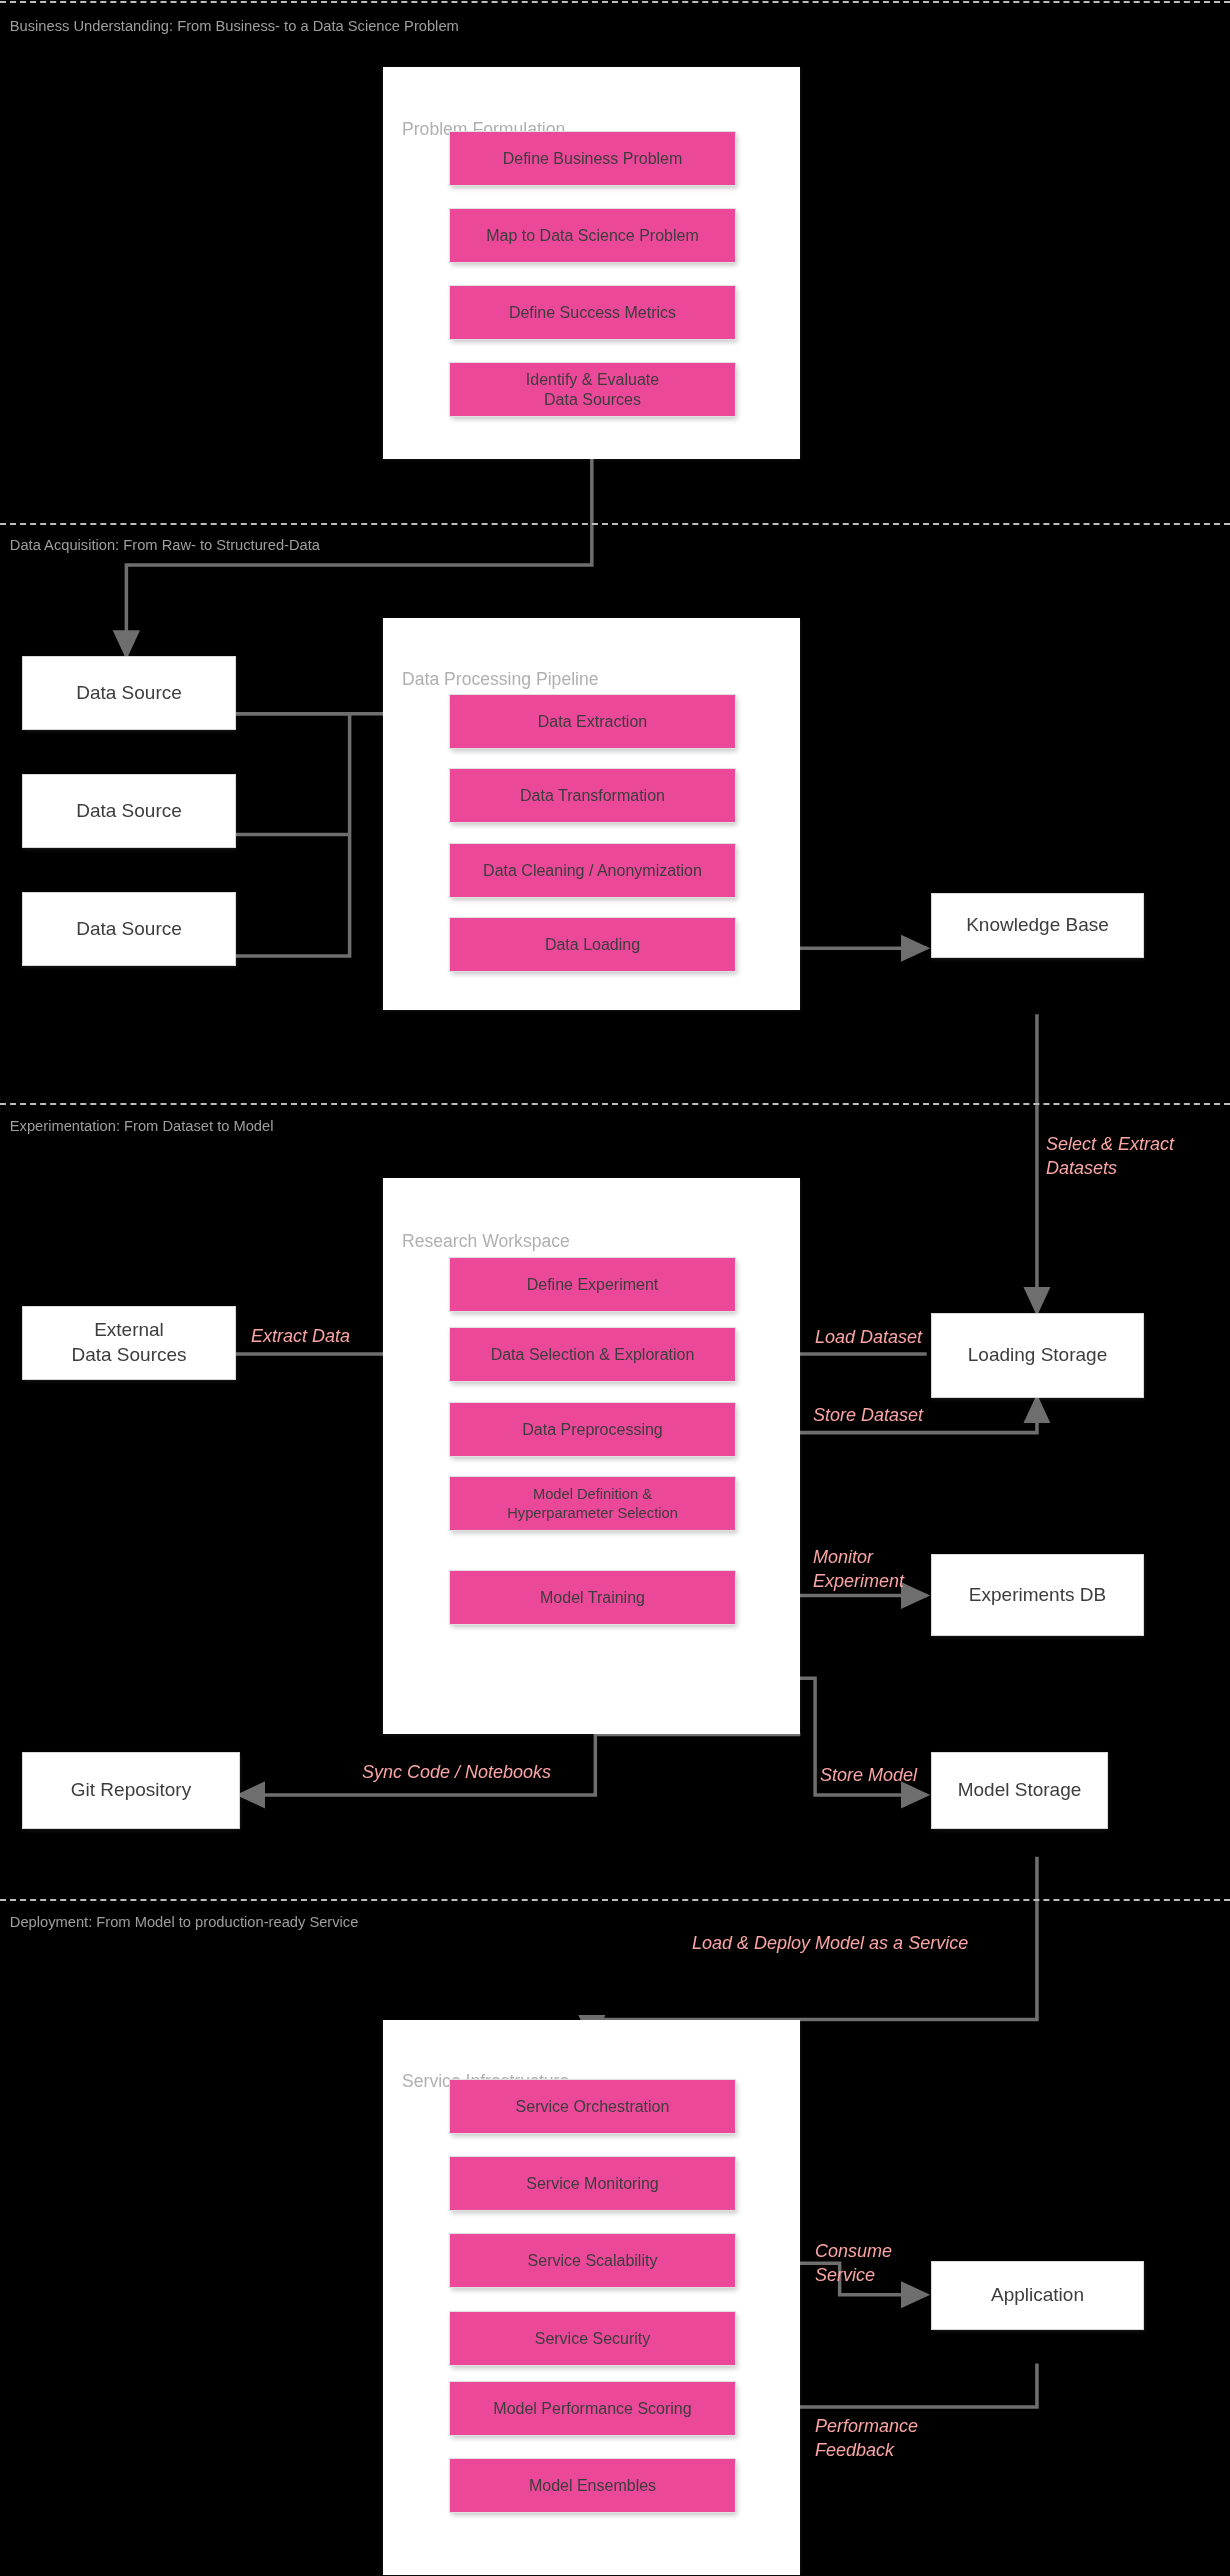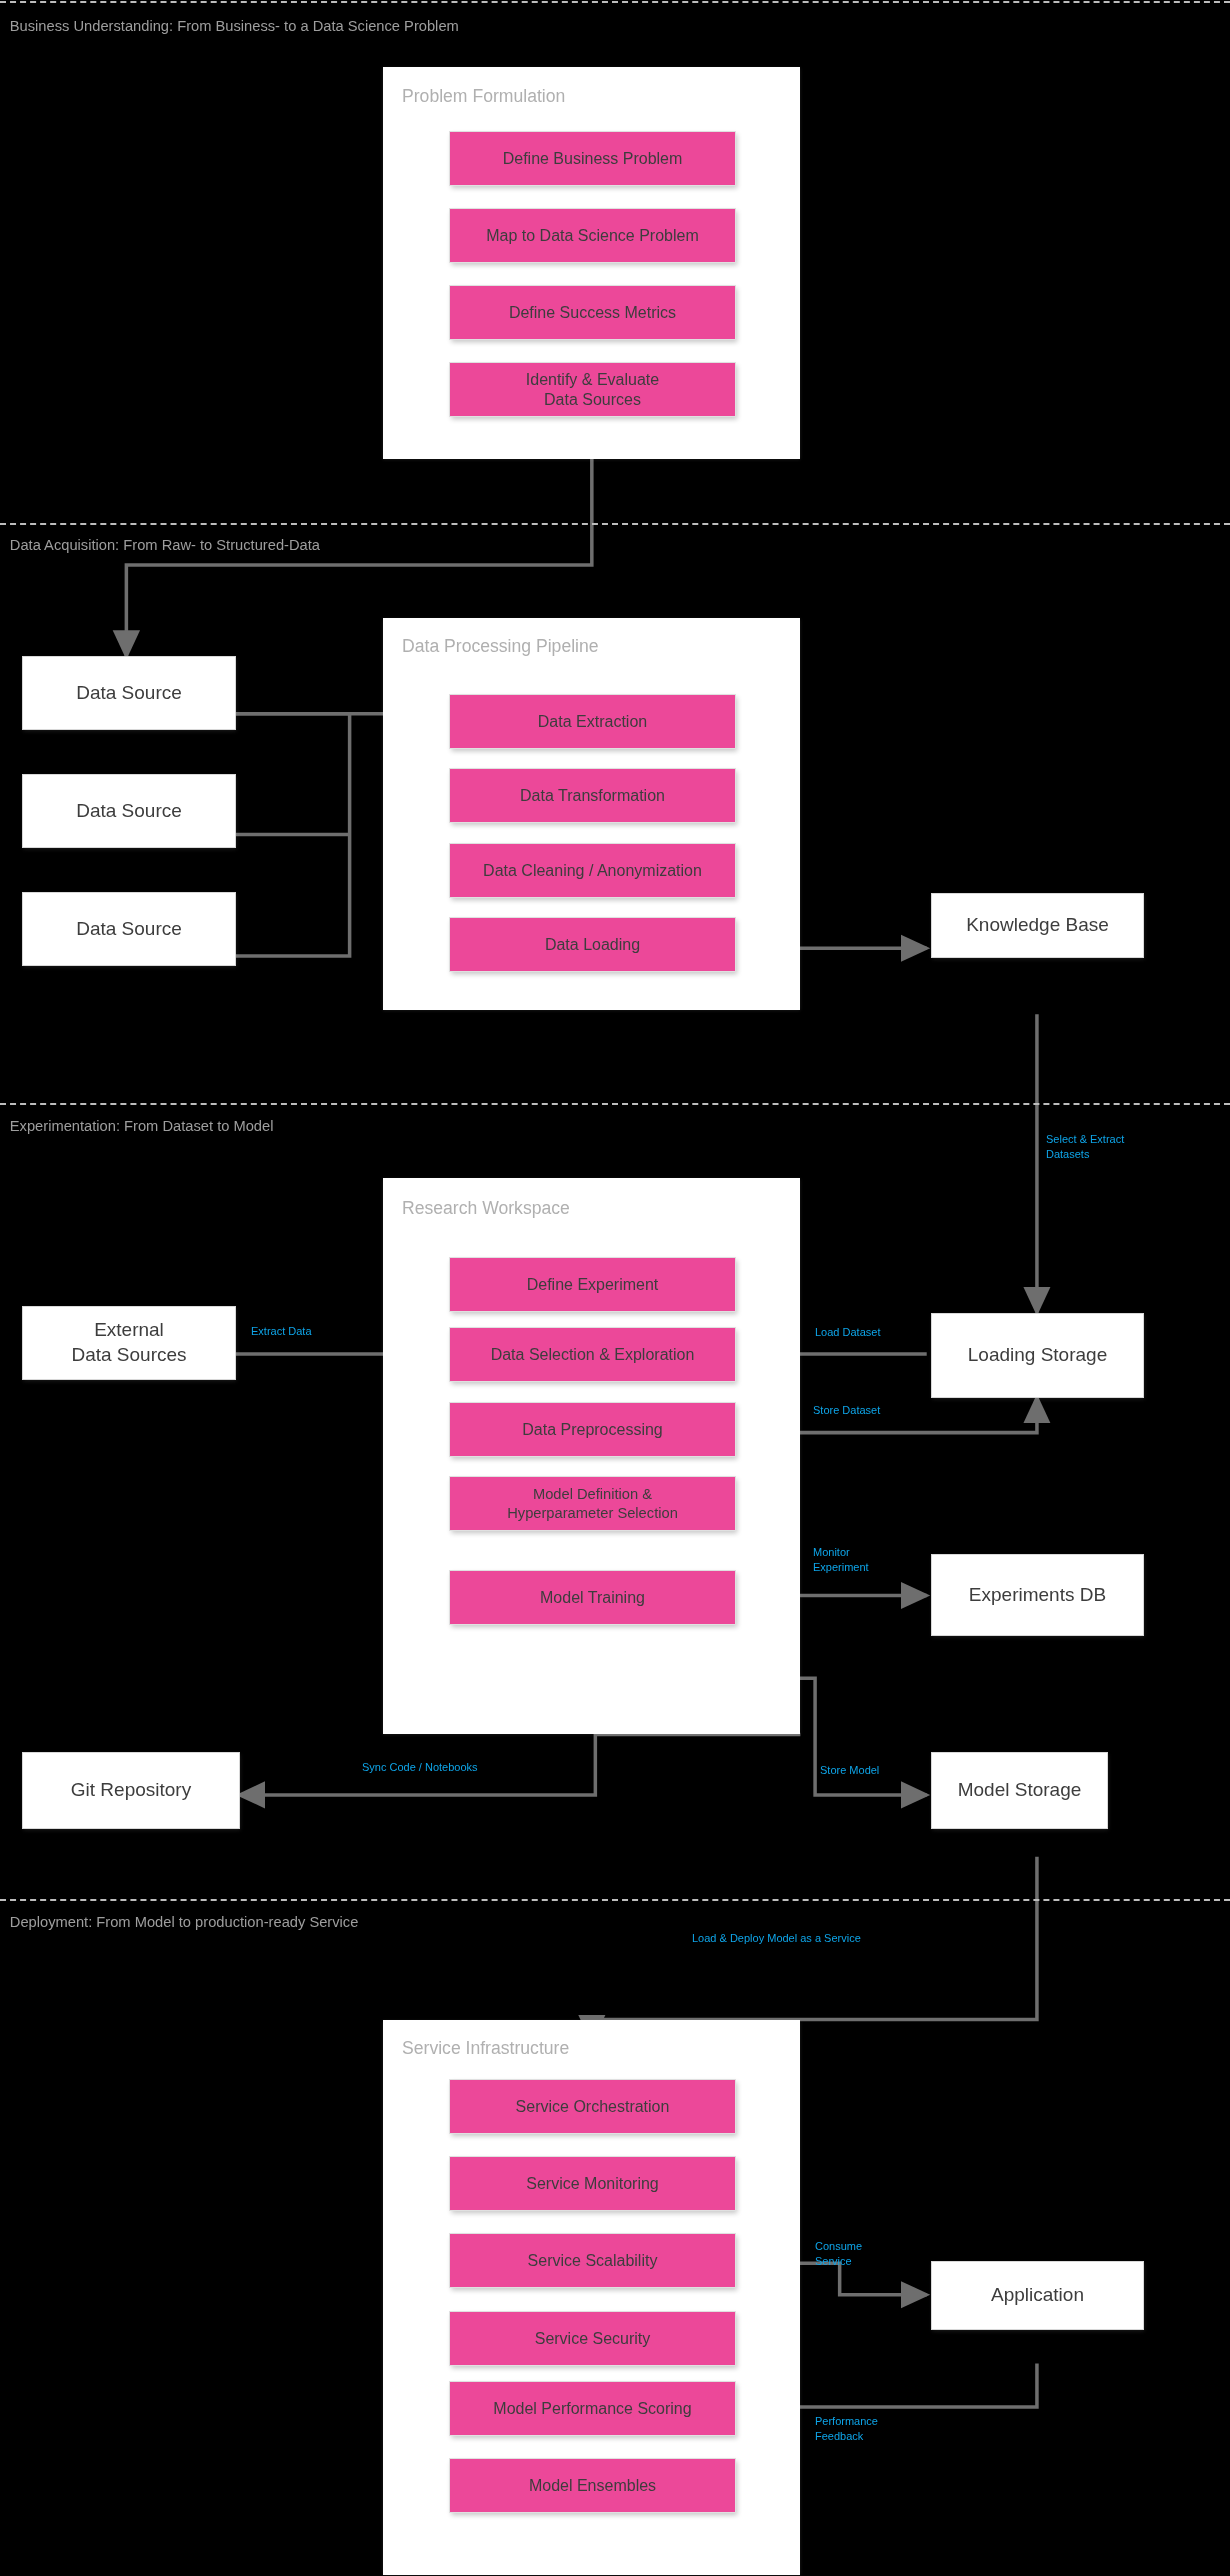--- a/index.html
+++ b/index.html
@@ -5,34 +5,34 @@
   html,body{margin:0;padding:0;background:#000;}
   #stage{position:relative;width:1230px;height:2576px;background:#000;
          font-family:"Liberation Sans",sans-serif;overflow:hidden;}
   svg#wires{position:absolute;left:0;top:0;width:1230px;height:2576px;pointer-events:none;}
 
   .lane-rule{position:absolute;left:0;width:1230px;height:0;
              border-top:2.1px dashed #bdbdbd;}
   .lane-title{position:absolute;color:#9e9e9e;font-size:14.7px;white-space:nowrap;}
 
   .container{position:absolute;background:#ffffff;box-shadow:0 1.4px 3.5px rgba(255,255,255,.12);}
-  .container-title{position:absolute;color:#b0b0b0;font-size:17.6px;white-space:nowrap;}
+  .container-title{position:absolute;color:#b0b0b0;font-size:17.6px;white-space:nowrap;margin-top:33px;}
 
   .node{position:absolute;background:#ec4899;border:0.7px solid #e0e0e0;
         box-shadow:2.1px 2.8px 4.9px rgba(0,0,0,.22);
         display:flex;align-items:center;justify-content:center;text-align:center;
         color:#3d3d3d;font-size:16px;line-height:1.25;box-sizing:border-box;}
 
   .ext{position:absolute;background:#ffffff;border:0.7px solid #d8d8d8;
        box-shadow:1.4px 2.1px 4.2px rgba(255,255,255,.10);
        display:flex;align-items:center;justify-content:center;text-align:center;
        color:#3d3d3d;font-size:19px;line-height:1.3;box-sizing:border-box;}
 
-  .edge-label{position:absolute;color:#0ea5e9;font-size:11px;line-height:1.35;
-              white-space:pre-line;}
+  .edge-label{position:absolute;color:#fca5a5;font-size:18px;line-height:1.35;
+              white-space:pre-line;font-style:italic;}
 </style>
 </head>
 <body>
 
 <div id="stage">
 
   <svg id="wires" viewBox="0 0 1752 3668">
     <defs>
       <marker id="ar" markerWidth="9" markerHeight="9" refX="7.4" refY="4.5" orient="auto">
         <path d="M0,0.6 L8.4,4.5 L0,8.4 z" fill="#6e6e6e"></path>

